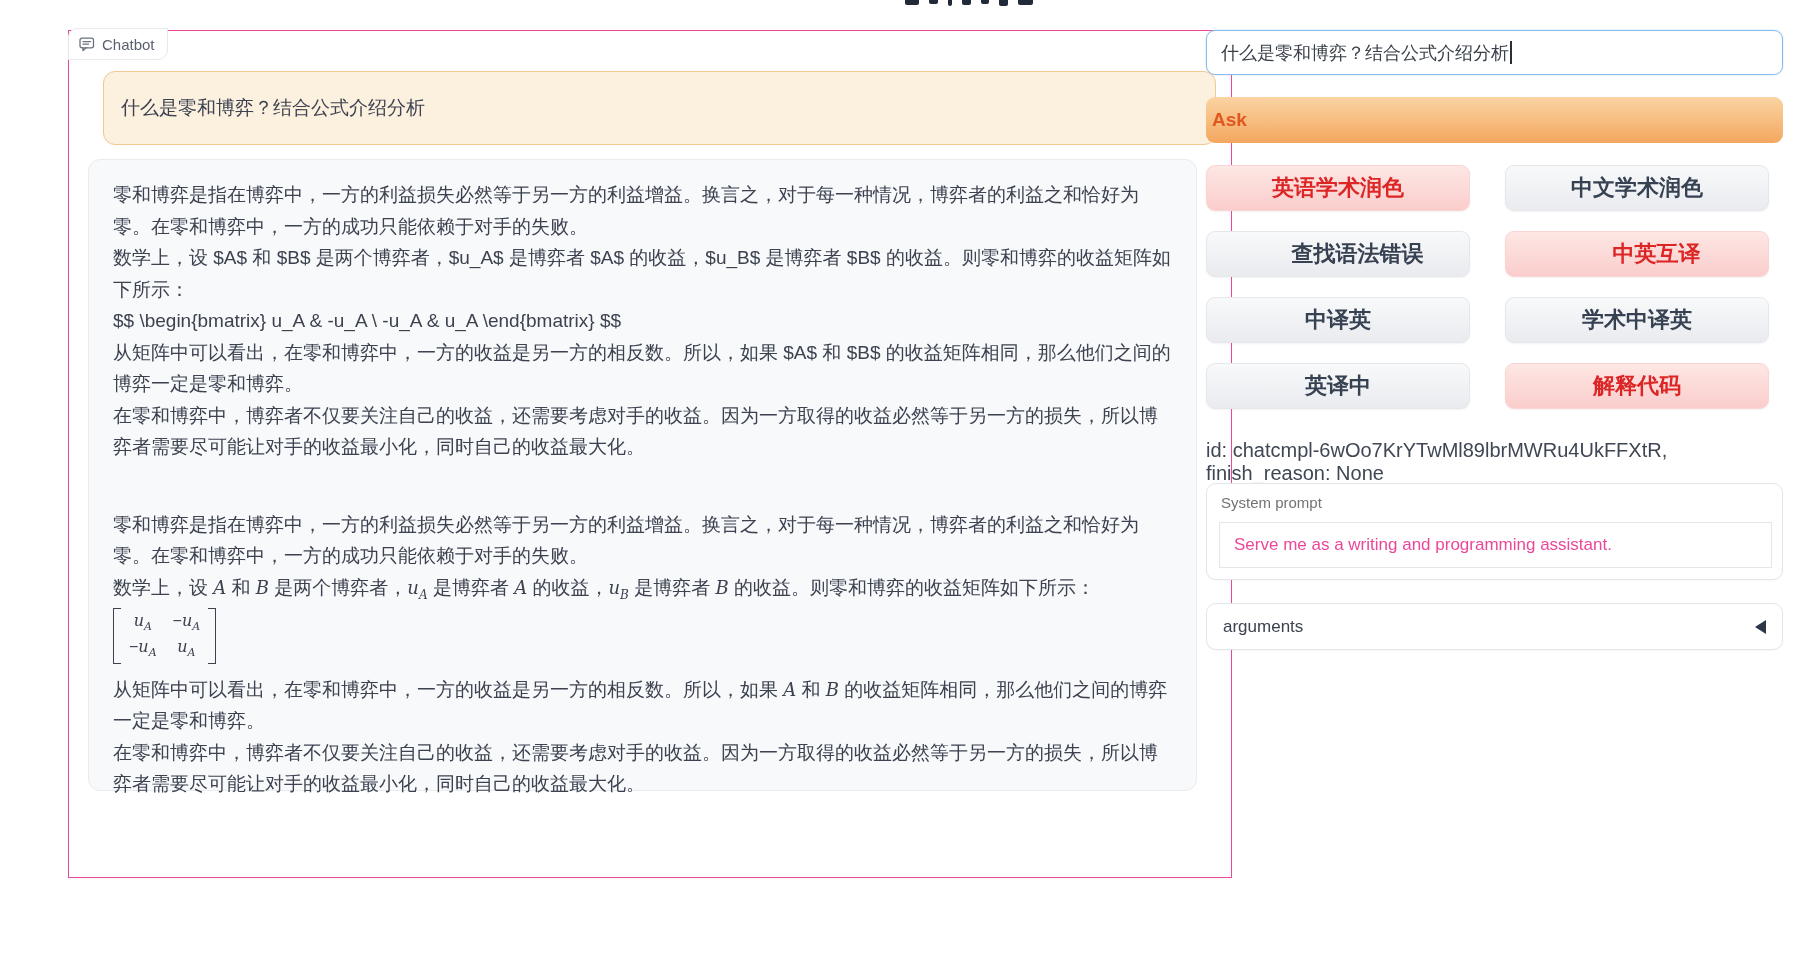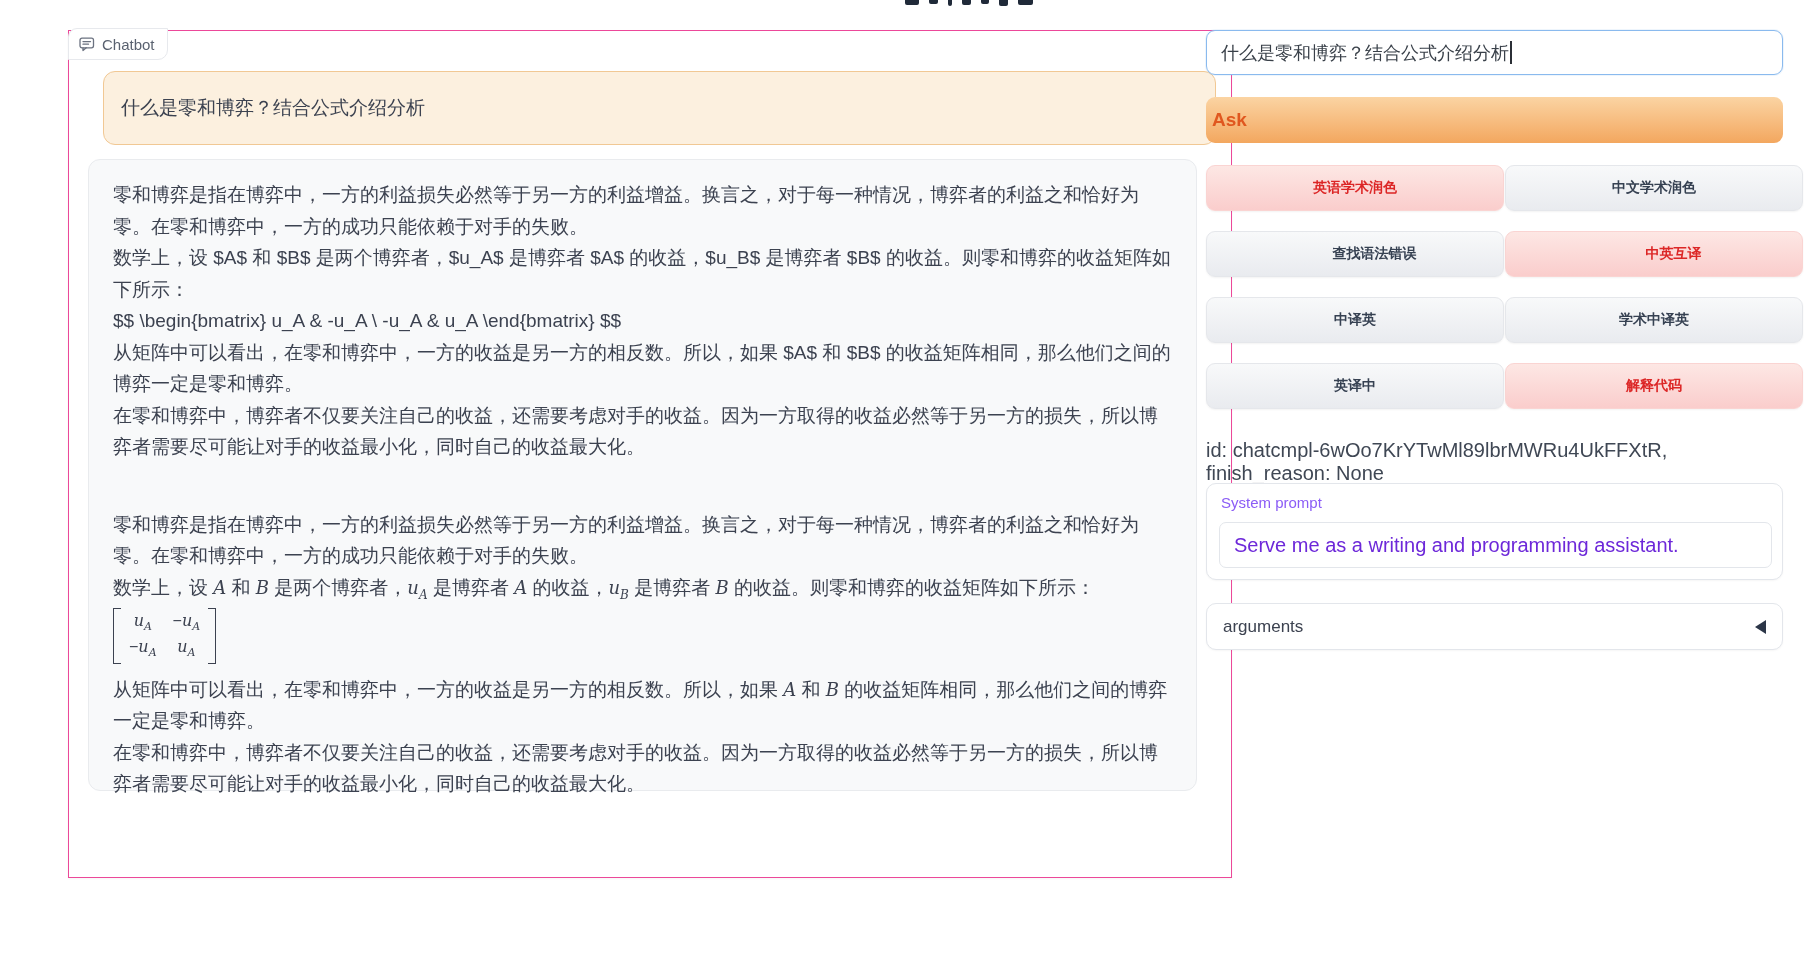--- a/index.html
+++ b/index.html
@@ -59,40 +59,40 @@
   }
   .caret{display:inline-block;width:2px;height:23px;background:#2B2F36;margin-left:1px;}
   .ask-btn{
     position:absolute;left:1206px;top:97px;width:577px;height:46px;border:none;
     background:linear-gradient(180deg,#FBD4A3 0%,#F3A75F 100%);border-radius:9px;
     font-size:19px;font-weight:600;color:#E0571F;cursor:pointer;
     font-family:"Liberation Sans",sans-serif;
     display:flex;align-items:center;justify-content:flex-start;
   }
   .qbtn{
-    position:absolute;width:298px;height:46px;border-radius:9px;border:1px solid transparent;
+    position:absolute;width:264px;height:46px;border-radius:9px;border:1px solid transparent;
     display:flex;align-items:center;justify-content:center;cursor:pointer;
-    font-size:14px;font-family:Liberation Serif, serif;
+    font-size:22px;font-family:Liberation Serif, serif;
     box-shadow:0 1px 2px rgba(0,0,0,.05);
   }
   .qbtn.gray{background:linear-gradient(180deg,#F8F9FA 0%,#E9EBEF 100%);border-color:#E5E7EB;color:#364152;font-weight:600;}
   .qbtn.red{background:linear-gradient(180deg,#FDE7E4 0%,#FACDCC 100%);border-color:#FAD4D2;color:#DC2626;font-weight:700;}
   .col1{left:1206px;}
   .col2{left:1505px;}
   .row1{top:165px;} .row2{top:231px;padding-left:45px;} .row3{top:297px;} .row4{top:363px;}
   .status-line{position:absolute;left:1206px;top:439px;width:577px;font-size:20px;color:#3F4754;}
   .sys-group{
     position:absolute;left:1206px;top:483px;width:577px;height:97px;box-sizing:border-box;
     background:#fff;border:1px solid #E3E6EB;border-radius:10px;box-shadow:0 1px 2px rgba(0,0,0,.04);
   }
-  .sys-label{position:absolute;left:14px;top:10px;font-size:15px;color:#8b5cf6;}
+  .sys-label{position:absolute;left:14px;top:10px;font-size:15px;color:#737373;}
   .sys-input{
     position:absolute;left:12px;top:38px;width:553px;height:46px;box-sizing:border-box;
-    background:#fff;border:1px solid #E3E6EB;border-radius:7px;
-    display:flex;align-items:center;padding:0 14px;font-size:20px;color:#6d28d9;
+    background:#fff;border:1px solid #E3E6EB;border-radius:0;
+    display:flex;align-items:center;padding:0 14px;font-size:17px;color:#ec4899;
   }
   .accordion{
     position:absolute;left:1206px;top:603px;width:577px;height:47px;box-sizing:border-box;
     background:#fff;border:1px solid #E3E6EB;border-radius:10px;box-shadow:0 1px 2px rgba(0,0,0,.04);
     display:flex;align-items:center;justify-content:space-between;padding:0 16px;cursor:pointer;
     font-size:17px;color:#3C4250;
   }
   .tri-left{
     width:0;height:0;border-top:7px solid transparent;border-bottom:7px solid transparent;
     border-right:11px solid #2C3648;

